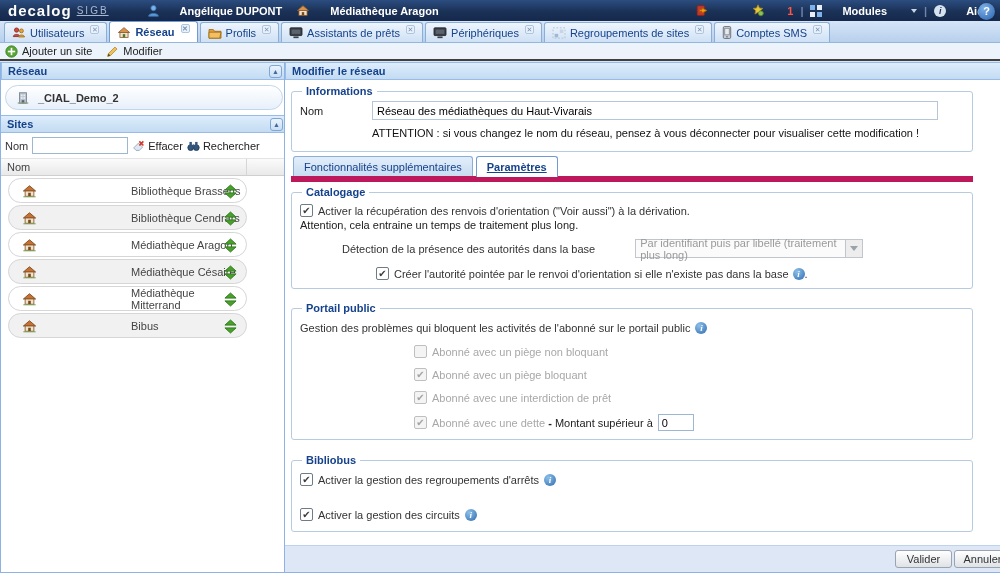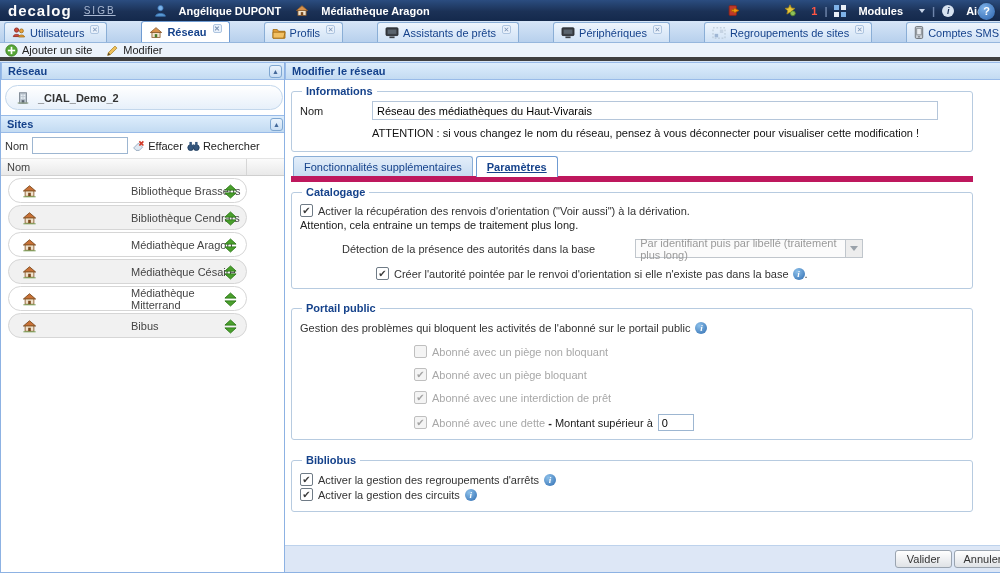--- a/index.html
+++ b/index.html
@@ -4,44 +4,44 @@
 <style>
   * { margin:0; padding:0; box-sizing:border-box; }
   html,body { width:1000px; height:573px; overflow:hidden; font-family:"Liberation Sans",sans-serif; font-size:11px; color:#333; background:#d9e6f5; }
   .icon { display:inline-block; vertical-align:middle; }
 
   
   #topbar { position:absolute; left:0; top:0; width:1000px; height:21px;
     background:linear-gradient(#2b4d80 0%, #1b3156 55%, #14294c 100%);
     display:flex; align-items:center; padding:0 8px; color:#fff; }
   .logo-main { font-size:15px; font-weight:bold; letter-spacing:1px; color:#fdfdfd; }
-  .logo-sub { font-size:10px; color:#a9b8d2; margin-left:12px; margin-right:38px; letter-spacing:2px;text-decoration:underline; }
-  .tb-item { display:flex; align-items:center; gap:12px; font-weight:bold; font-size:11px; margin-right:14px; white-space:nowrap; }
+  .logo-sub { font-size:10px; color:#a9b8d2; margin-left:5px; margin-right:38px; letter-spacing:2px;text-decoration:underline; }
+  .tb-item { display:flex; align-items:center; gap:20px; font-weight:bold; font-size:11px; margin-right:14px; white-space:nowrap; }
   .tb-spacer { flex:1; }
   .tb-sep { color:#6f85ab; margin:0 7px; font-weight:bold; }
   .badge-count { color:#ff5544; font-weight:bold; margin-left:2px; }
   .caret-down { width:0; height:0; border-left:3px solid transparent; border-right:3px solid transparent; border-top:4px solid #c7d4e8; margin-left:4px; }
 
   
   #tabbar { position:absolute; left:0; top:21px; width:1000px; height:22px;
     background:linear-gradient(#d6e5f7, #b7d0ed); border-bottom:1px solid #96b7dd;
-    display:flex; align-items:flex-end; padding:0 3px;gap:32px; }
+    display:flex; align-items:flex-end; padding:0 3px; }
   .tab { display:flex; align-items:center; gap:4px; height:20px; margin:0 1px; padding:0 7px;
     border:1px solid #8aaed6; border-bottom:none; border-radius:3px 3px 0 0;
     background:linear-gradient(#eef5fd, #cfe1f5); color:#15428b; white-space:nowrap; cursor:pointer; }
   .tab.active { background:#fff; font-weight:bold; border-color:#6f9bd2; height:21px; }
   .tab-close { display:inline-block; width:9px; height:9px; line-height:8px; font-size:7px; text-align:center;
     color:#7a93b5; background:#e9f1fb; border:1px solid #aec5e0; border-radius:2px; margin-left:2px; align-self:flex-start; margin-top:2px; }
   #help-btn { position:absolute; right:5px; top:3px; width:17px; height:17px; border-radius:50%;
     background:radial-gradient(circle at 35% 30%, #7db1e8, #2a62ad); color:#fff; font-weight:bold; font-size:11px;
     text-align:center; line-height:17px; box-shadow:0 0 2px rgba(0,0,0,.3); cursor:pointer; }
 
   
   #toolbar { position:absolute; left:0; top:43px; width:1000px; height:18px; background:#ecf3fb;
-    border-bottom:4px solid #404040; display:flex; align-items:center; padding:0 5px; gap:14px; }
+    border-bottom:2px solid #404040; display:flex; align-items:center; padding:0 5px; gap:14px; }
   .tool-item { display:flex; align-items:center; gap:4px; cursor:pointer; color:#222; }
 
   
   .panel-header { height:18px; background:linear-gradient(#ddedfc, #c3dbf2); border:1px solid #99bbe8;
     display:flex; align-items:center; padding:0 6px; font-weight:bold; color:#15428b; position:relative; }
   .collapse-btn { position:absolute; right:4px; top:2px; width:13px; height:13px; border:1px solid #7fa7d1; border-radius:3px;
     background:linear-gradient(#eaf3fc,#c9def4); font-size:7px; line-height:12px; text-align:center; color:#44699a; cursor:pointer; }
 
   
   #sidebar { position:absolute; left:0; top:62px; width:288px; height:511px; background:#fff; border:1px solid #8db2e3; border-top:none; }
@@ -446,21 +446,21 @@
       </div>
     </fieldset>
 
     <fieldset style="margin-top:14px;padding-bottom:10px">
       <legend>Bibliobus</legend>
       <div class="cb-row" style="margin-top:3px">
         <span class="cb checked"></span>
         <span>Activer la gestion des regroupements d'arrêts</span>
         <span class="info-i" style="margin-left:5px">i</span>
       </div>
-      <div class="cb-row" style="margin-top:2px">
+      <div class="cb-row" style="margin-top:22px">
         <span class="cb checked"></span>
         <span>Activer la gestion des circuits</span>
         <span class="info-i" style="margin-left:5px">i</span>
       </div>
     </fieldset>
 
   </div>
 
   <div id="main-footer">
     <div class="btn">Valider</div>

